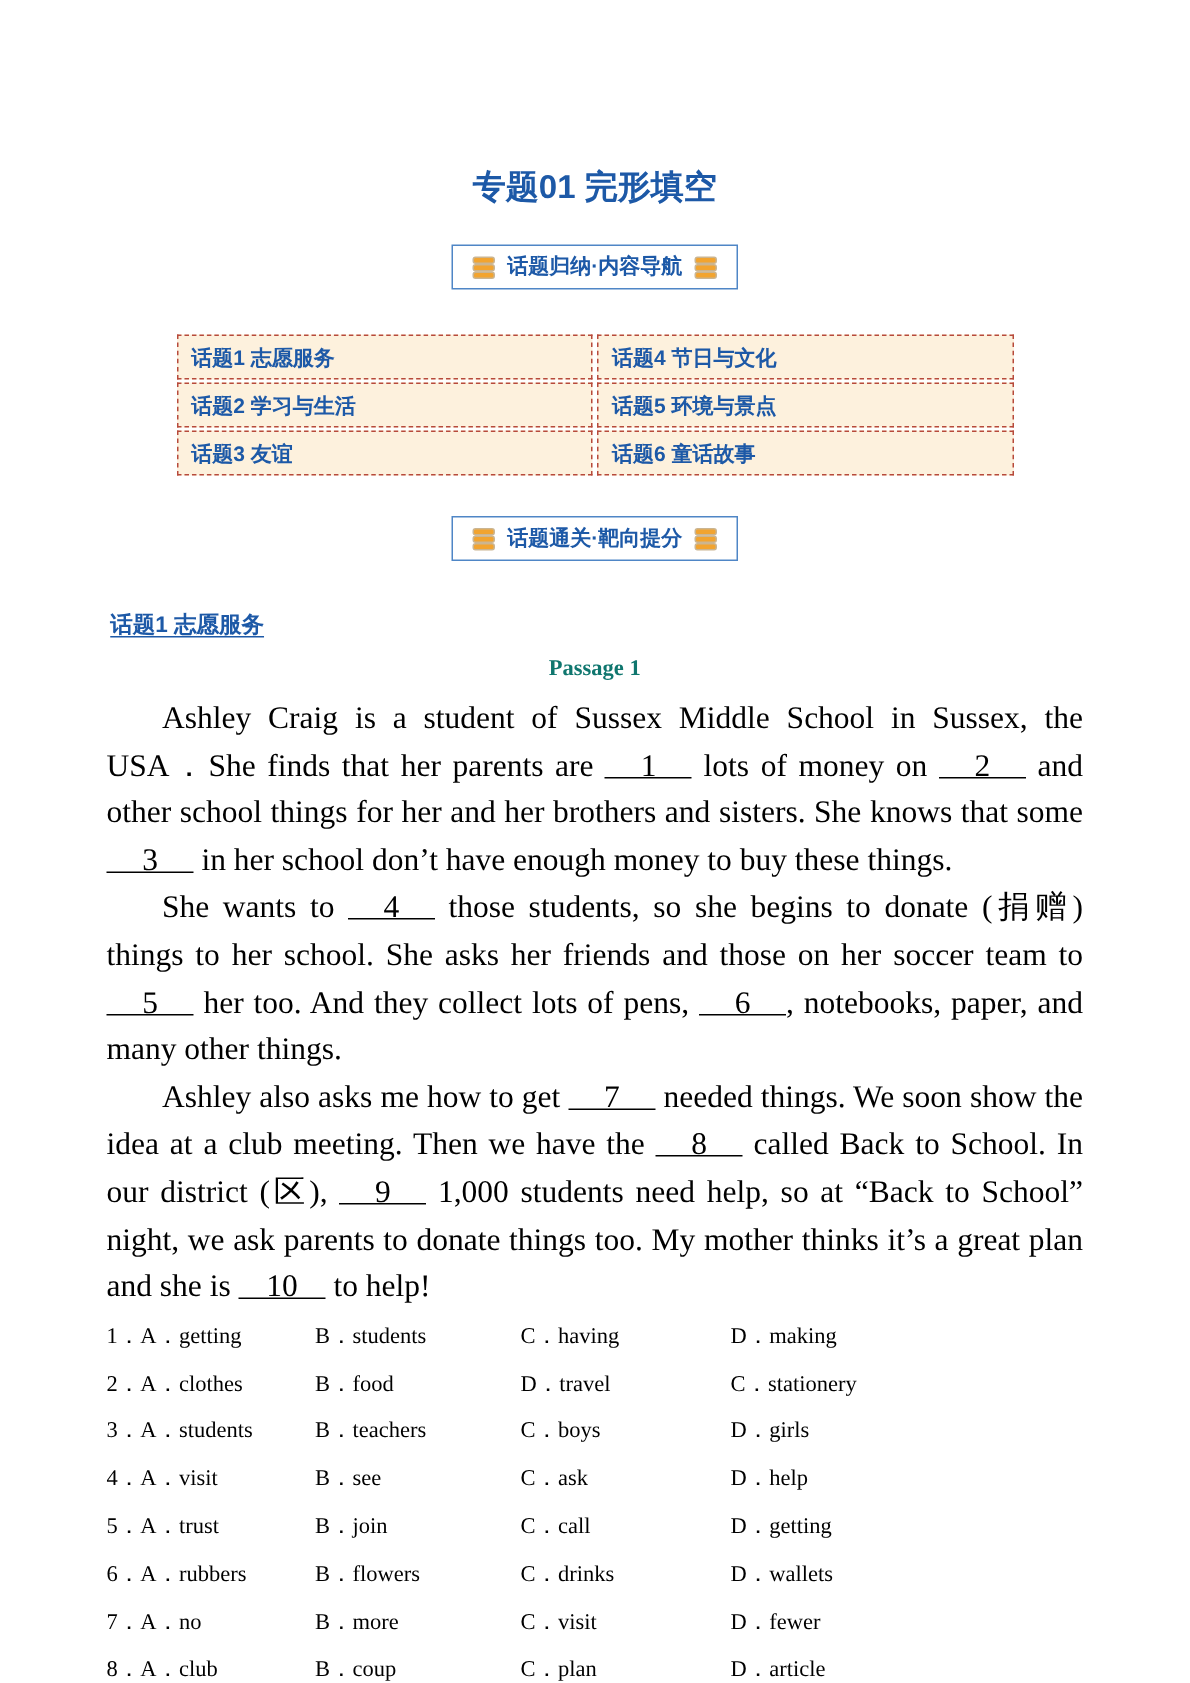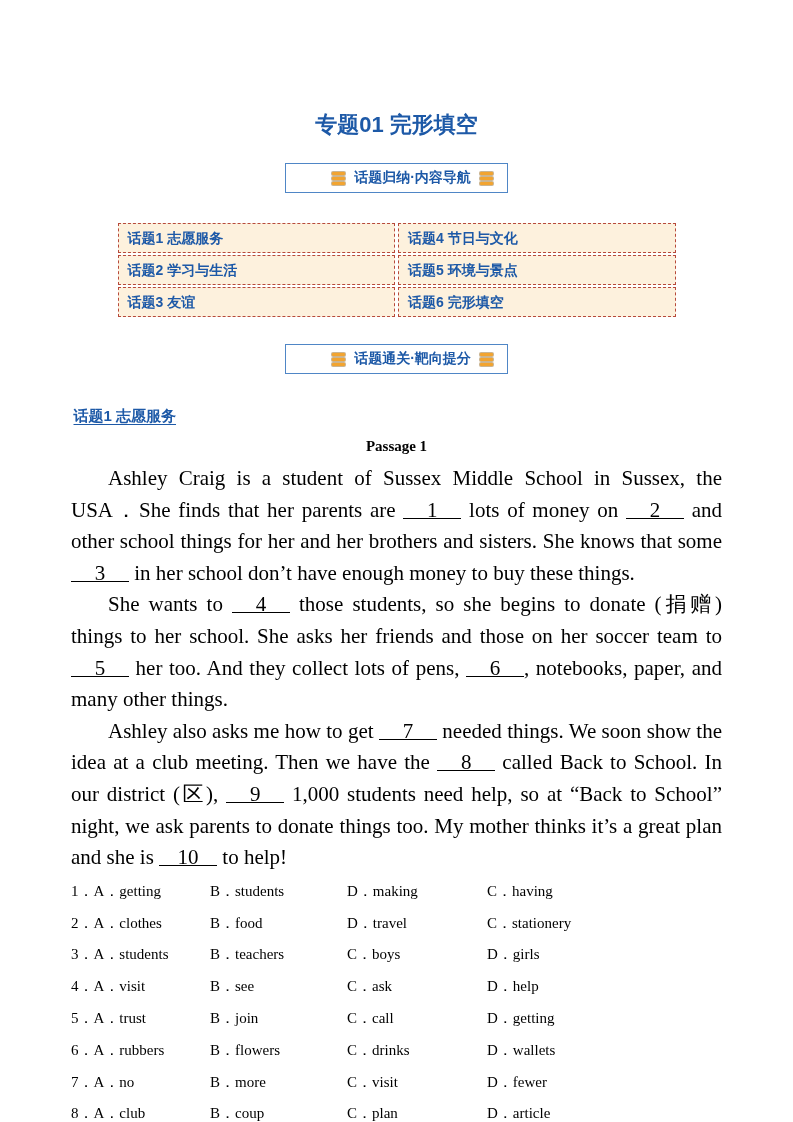--- a/index.html
+++ b/index.html
@@ -24,21 +24,20 @@
   .banner {
     width: 189px;
     height: 28px;
     margin: 23px auto 0 auto;
     border: 1px solid #4f86c6;
     background: #ffffff;
     display: flex;
     align-items: center;
     justify-content: center;
     gap: 9px;
-    padding-left: 32px;
   }
   .banner.banner2 { margin-top: 27px; text-align: center; }
   .banner-text {
     font-family: "Liberation Sans", "DejaVu Sans", sans-serif;
     font-weight: bold;
     font-size: 14px;
     color: #1d59a7;
     white-space: nowrap;
   }
   .icon-bars { display: inline-flex; flex-direction: column; gap: 2px; }
@@ -78,21 +77,21 @@
     color: #1d59a7;
     text-decoration: underline;
     text-underline-offset: 3px;
   }
   .passage-title {
     margin: 12px 0 0 0;
     text-align: center;
     font-family: "Liberation Serif", "DejaVu Serif", serif;
     font-weight: bold;
     font-size: 15px;
-    color: #000000;
+    color: #0f766e;
   }
   .passage {
     width: 651px;
     margin: 8px auto 0 auto;
     font-size: 21px;
     line-height: 31.6px;
   }
   .passage p {
     margin: 0;
     text-align: justify;
@@ -140,21 +139,21 @@
         <i></i>
       </span>
   </div>
 
   <div class="topic-table">
     <div class="topic-cell">话题1 志愿服务</div>
     <div class="topic-cell">话题4 节日与文化</div>
     <div class="topic-cell">话题2 学习与生活</div>
     <div class="topic-cell">话题5 环境与景点</div>
     <div class="topic-cell">话题3 友谊</div>
-    <div class="topic-cell">话题6 完形填空</div>
+    <div class="topic-cell">话题6 童话故事</div>
   </div>
 
   <div class="banner banner2">
     <span class="icon-bars">
         <i></i>
         <i></i>
         <i></i>
       </span>
     <span class="banner-text">话题通关·靶向提分</span>
     <span class="icon-bars">
@@ -171,22 +170,22 @@
   <div class="passage" id="passage">
       <p>Ashley Craig is a student of Sussex Middle School in Sussex, the USA．She finds that her parents are <span class="blank">1</span> lots of money on <span class="blank">2</span> and other school things for her and her brothers and sisters. She knows that some <span class="blank">3</span> in her school don’t have enough money to buy these things.</p>
       <p>She wants to <span class="blank">4</span> those students, so she begins to donate (捐赠) things to her school. She asks her friends and those on her soccer team to <span class="blank">5</span> her too. And they collect lots of pens, <span class="blank">6</span>, notebooks, paper, and many other things.</p>
       <p>Ashley also asks me how to get <span class="blank">7</span> needed things. We soon show the idea at a club meeting. Then we have the <span class="blank">8</span> called Back to School. In our district (区), <span class="blank">9</span> 1,000 students need help, so at “Back to School” night, we ask parents to donate things too. My mother thinks it’s a great plan and she is <span class="blank">10</span> to help!</p>
     </div>
 
   <div class="options" id="options">
       <div class="opt-row">
         <span class="opt-cell">1．A．getting</span>
         <span class="opt-cell">B．students</span>
+        <span class="opt-cell">C．having</span>
         <span class="opt-cell">D．making</span>
-        <span class="opt-cell">C．having</span>
       </div>
       <div class="opt-row">
         <span class="opt-cell">2．A．clothes</span>
         <span class="opt-cell">B．food</span>
         <span class="opt-cell">D．travel</span>
         <span class="opt-cell">C．stationery</span>
       </div>
       <div class="opt-row">
         <span class="opt-cell">3．A．students</span>
         <span class="opt-cell">B．teachers</span>

